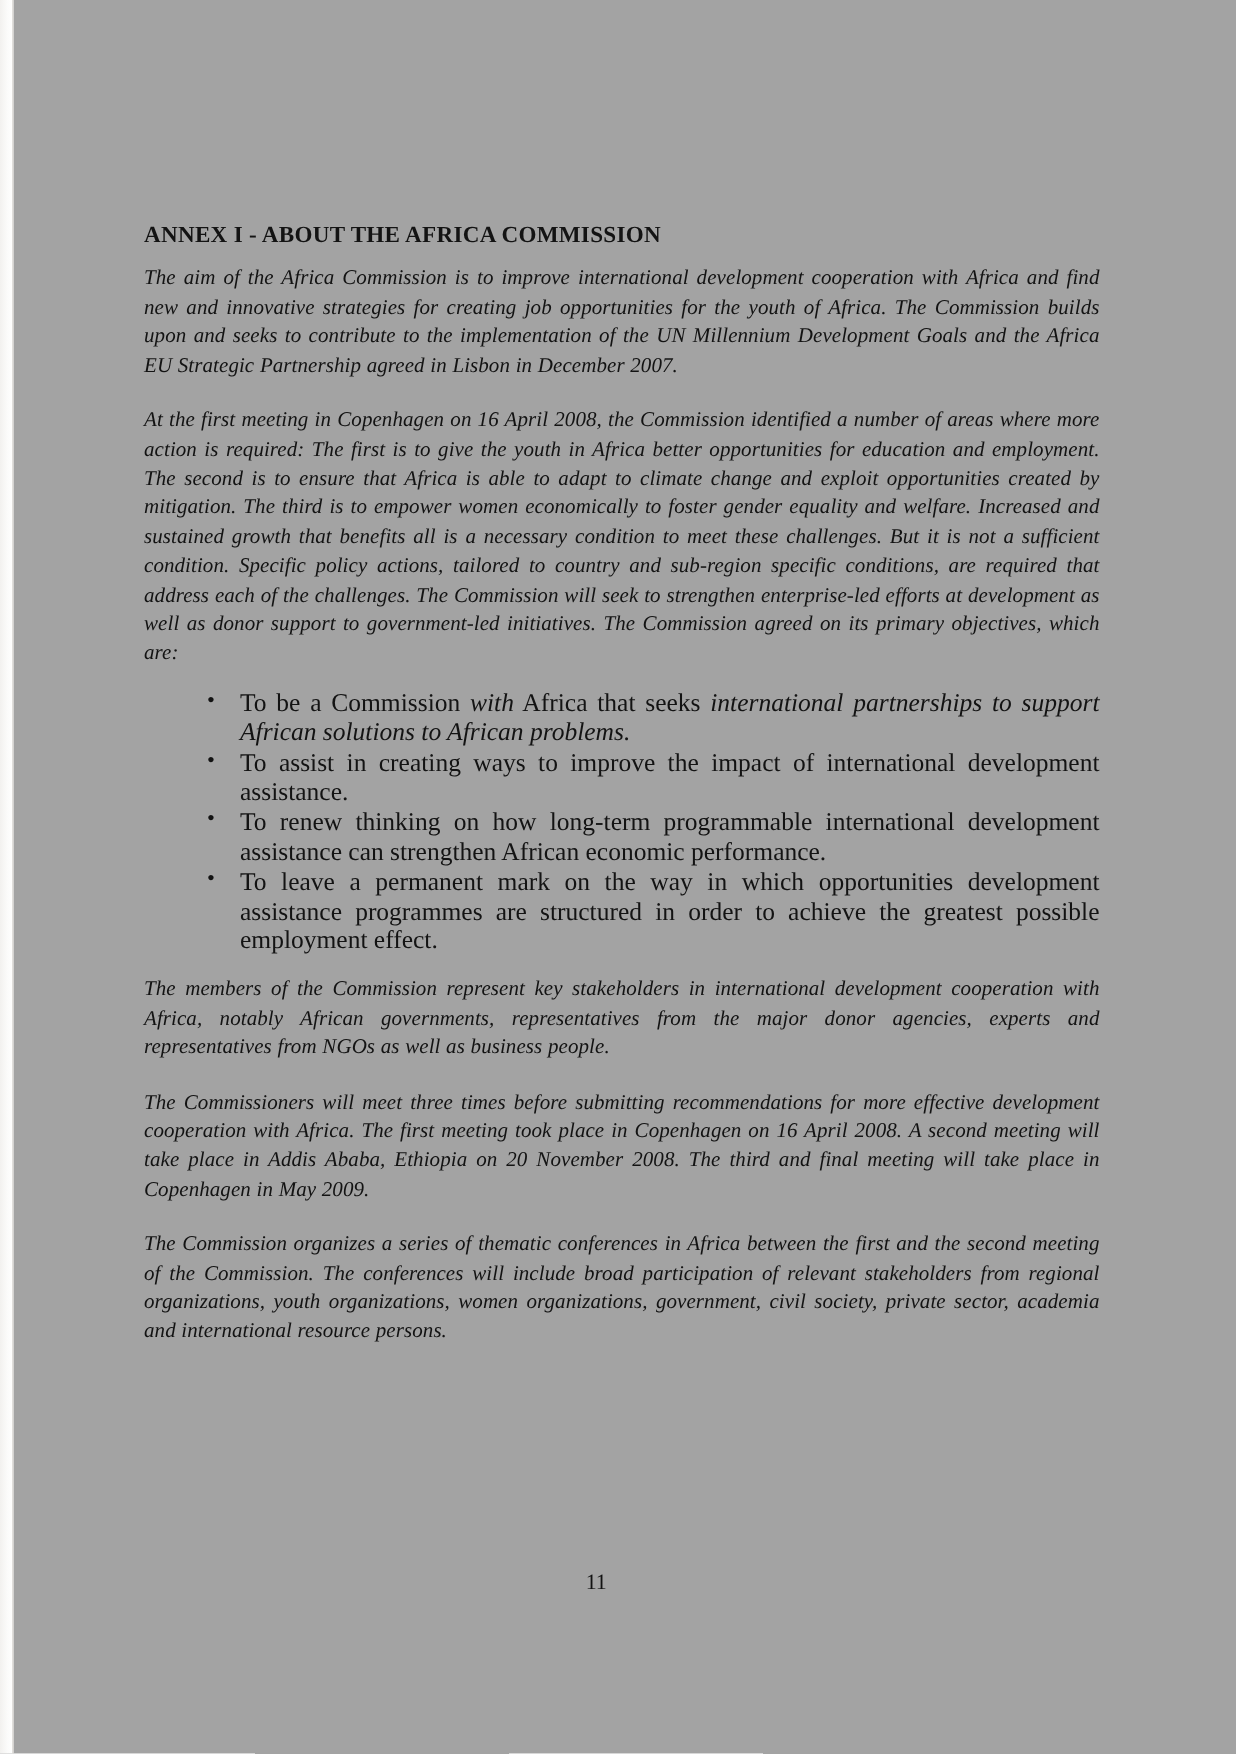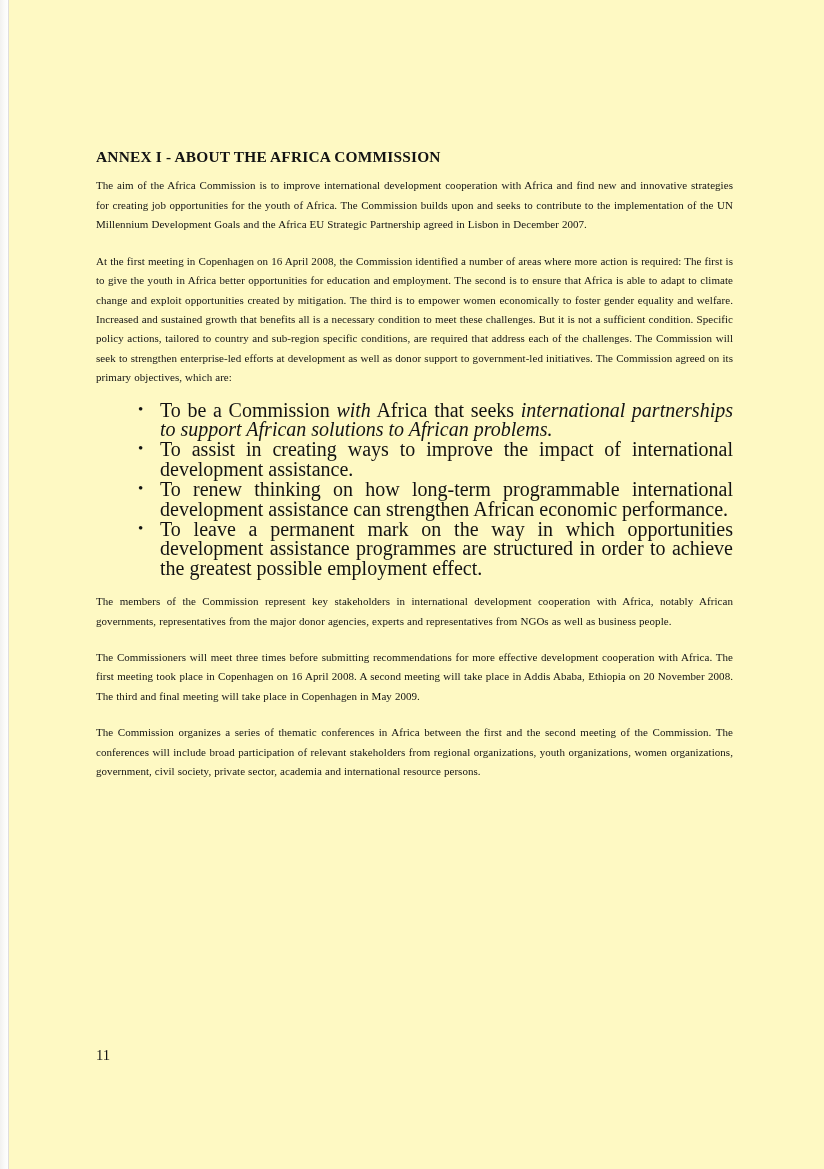--- a/index.html
+++ b/index.html
@@ -14,21 +14,21 @@
     color: #131313;
     position: relative;
     overflow: hidden;
   }
   .page {
     position: absolute;
     top: 0;
     left: 0;
     width: 824px;
     height: 1169px;
-    background: #fef9c3;
+    background: #a3a3a3;
   }
   
   .scan-edge {
     position: absolute;
     top: 0;
     left: 0;
     width: 9px;
     height: 1169px;
     background: linear-gradient(to right, #f2f1ef 0%, #fbfbfa 55%, #ffffff 100%);
   }
@@ -48,59 +48,60 @@
     width: 637px;
   }
   h1.doc-title {
     font-size: 15.4px;
     font-weight: bold;
     letter-spacing: .2px;
     margin: 0 0 10px 0;
     line-height: 1.2;
   }
   p.para {
-    font-size: 11px;
+    font-size: 14px;
     line-height: 19.4px;
     text-align: justify;
     margin: 0 0 17px 0;
     letter-spacing: .05px;
     word-spacing: .2px;
+    font-style: italic;
   }
   p.para.tight {
     margin-bottom: 12px;
   }
   ul.objectives {
     list-style: none;
     margin: 13px 0 14px 0;
     padding: 0;
   }
   ul.objectives li {
     position: relative;
-    font-size: 20px;
+    font-size: 17px;
     line-height: 19.4px;
     text-align: justify;
     padding-left: 64px;
     margin-bottom: 1px;
   }
   ul.objectives li::before {
     content: "\2022";
     position: absolute;
     left: 42px;
     top: -1px;
     font-size: 15px;
   }
   .it {
     font-style: italic;
   }
   .page-number {
     position: absolute;
-    left: 96px;
+    left: 79px;
     top: 1047px;
     width: 637px;
-    text-align: left;
+    text-align: center;
     font-size: 14.6px;
   }
 </style>
 </head>
 <body>
 
 <div class="page">
 
   <div class="scan-edge"></div>
   <div class="scan-edge-line"></div>

